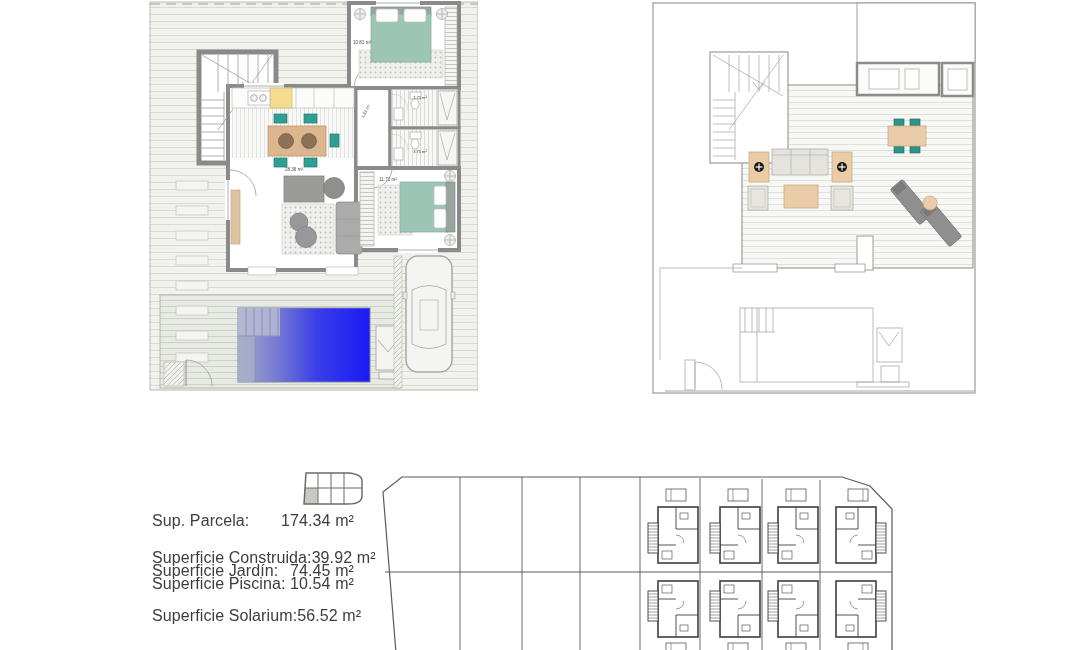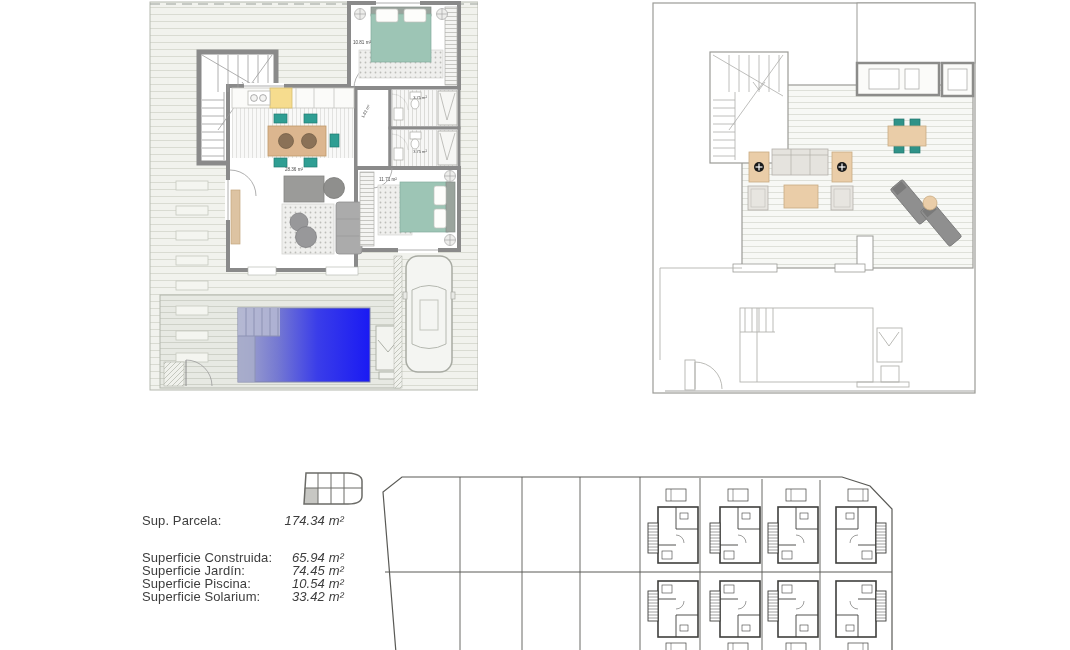--- a/index.html
+++ b/index.html
@@ -3,25 +3,25 @@
 <meta charset="utf-8">
 <style>
   html,body{margin:0;padding:0;background:#fff;}
   #canvas{position:relative;width:1070px;height:650px;background:#ffffff;overflow:hidden;
           font-family:"Liberation Sans", sans-serif;}
   svg{position:absolute;display:block;}
   #ground-plan{left:148px;top:0;}
   #solarium-plan{left:645px;top:0;}
   #site-plan{left:380px;top:465px;}
   #locator{left:298px;top:468px;}
-  .measure-table{position:absolute;left:142px;top:514px;width:202px;color:#3d3d3d;
-                 font-size:13px;letter-spacing:.1px;}
+  .measure-table{position:absolute;left:152px;top:514px;width:202px;color:#3d3d3d;
+                 font-size:16px;letter-spacing:.1px;}
   .mrow{display:flex;justify-content:space-between;line-height:13px;white-space:nowrap;}
-  .mrow.g1{margin-top:24px}.mrow.g2{}.mrow.g3{}.mrow.g4{margin-top:0}
-  .mvalue{text-align:center;font-style:italic;}
+  .mrow.g1{margin-top:24px}.mrow.g2{}.mrow.g3{}.mrow.g4{margin-top:19px}
+  .mvalue{text-align:center;}
   text{font-family:"Liberation Sans", sans-serif;fill:#4a4a4a;}
 </style>
 </head>
 <body>
 
 <div id="canvas">
 
   <svg id="ground-plan" width="330" height="395" viewBox="0 0 330 395">
     <defs>
       <pattern id="g-deck" width="8" height="7" patternUnits="userSpaceOnUse">
@@ -380,33 +380,33 @@
     </g>
   </svg>
 
   <div class="measure-table">
     <div class="mrow">
       <span class="mlabel">Sup. Parcela:</span>
       <span class="mvalue">174.34 m²</span>
     </div>
     <div class="mrow g1">
       <span class="mlabel">Superficie Construida:</span>
-      <span class="mvalue">65.94 m²</span>
+      <span class="mvalue">39.92 m²</span>
     </div>
     <div class="mrow g2">
       <span class="mlabel">Superficie Jardín:</span>
       <span class="mvalue">74.45 m²</span>
     </div>
     <div class="mrow g3">
       <span class="mlabel">Superficie Piscina:</span>
       <span class="mvalue">10.54 m²</span>
     </div>
     <div class="mrow g4">
       <span class="mlabel">Superficie Solarium:</span>
-      <span class="mvalue">33.42 m²</span>
+      <span class="mvalue">56.52 m²</span>
     </div>
   </div>
 
   <svg id="site-plan" width="690" height="185" viewBox="0 0 690 185">
     <defs>
       <g id="unitsym">
         <rect x="20" y="-16" width="20" height="12" fill="none" stroke="#3f3f3d" stroke-width="0.7"></rect>
         <line x1="25" y1="-16" x2="25" y2="-4" stroke="#3f3f3d" stroke-width="0.5"></line>
         <rect x="12" y="2" width="40" height="56" fill="#fff" stroke="#3f3f3d" stroke-width="1.6"></rect>
         <rect x="2" y="18" width="10" height="30" fill="#fff" stroke="#3f3f3d" stroke-width="0.9"></rect>

